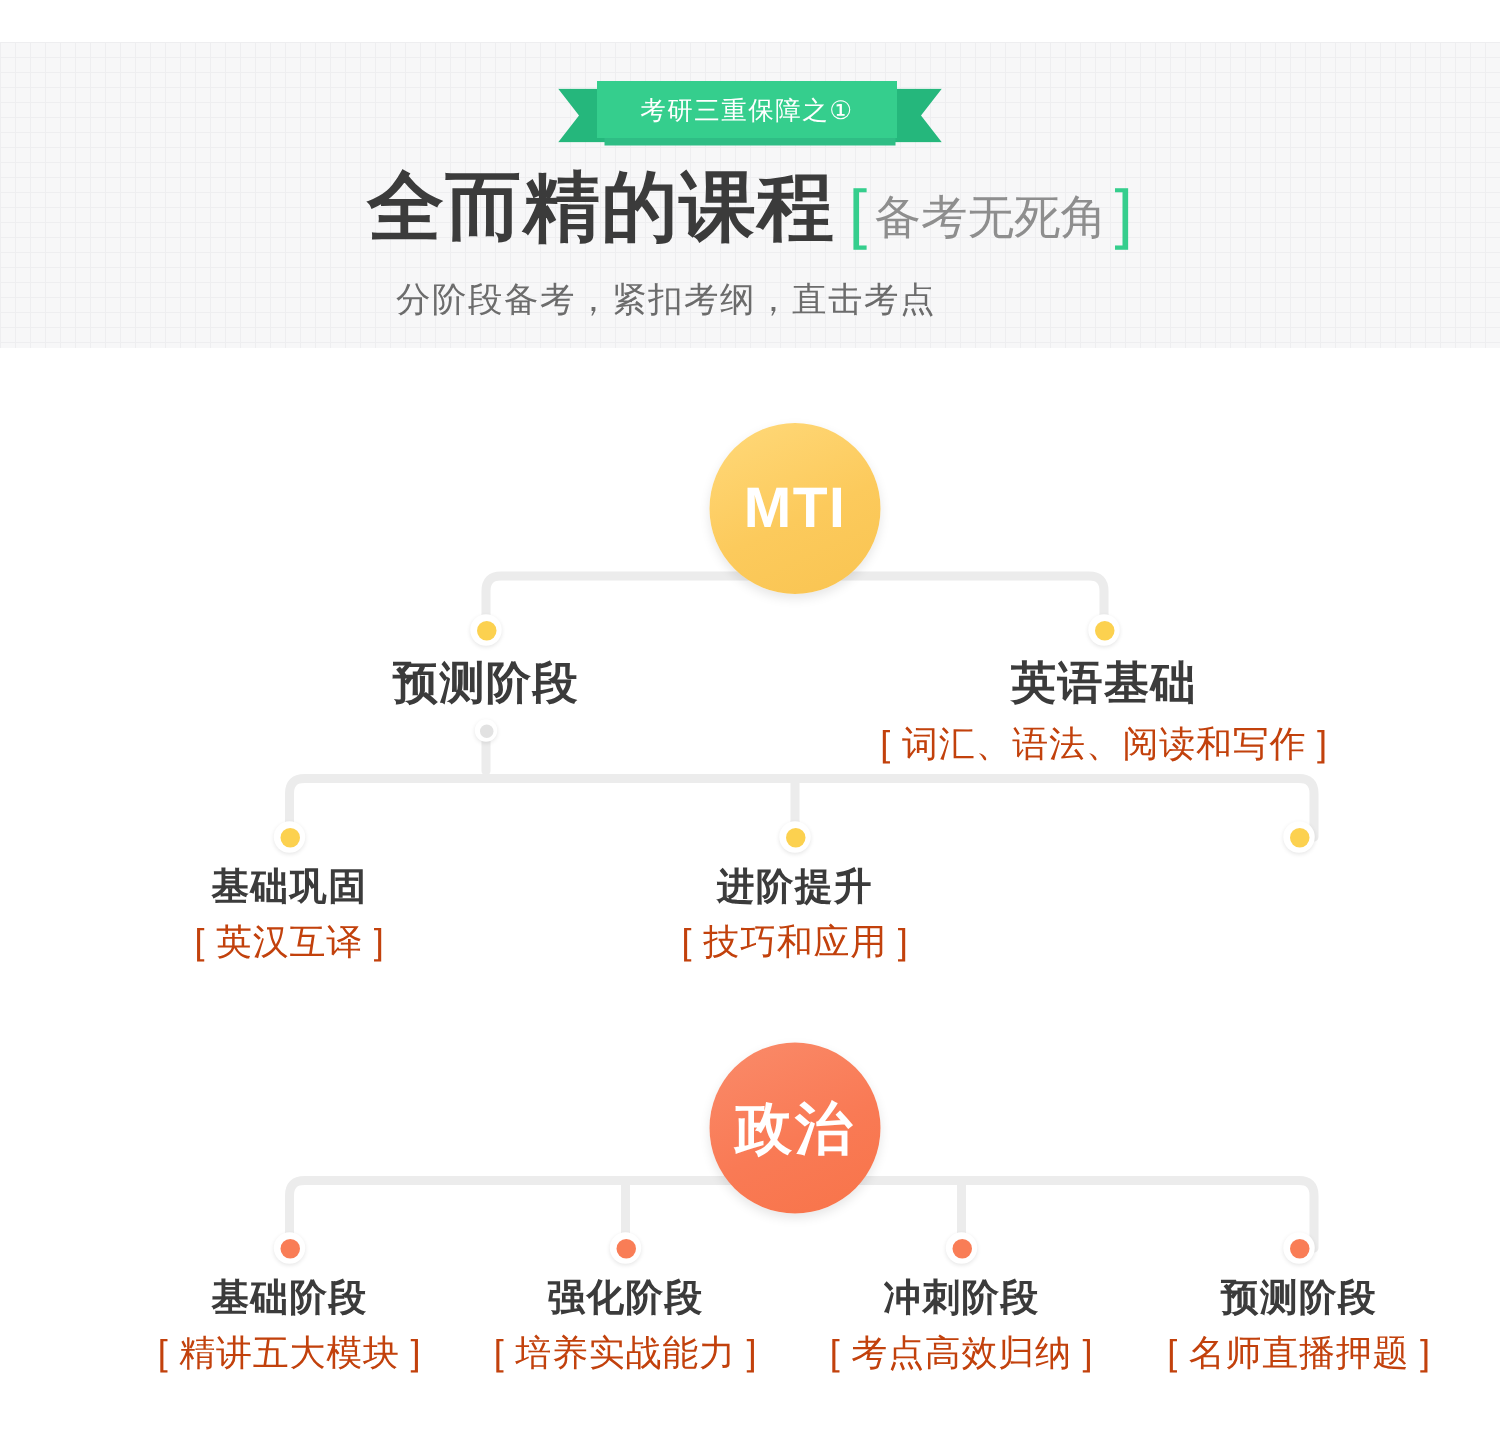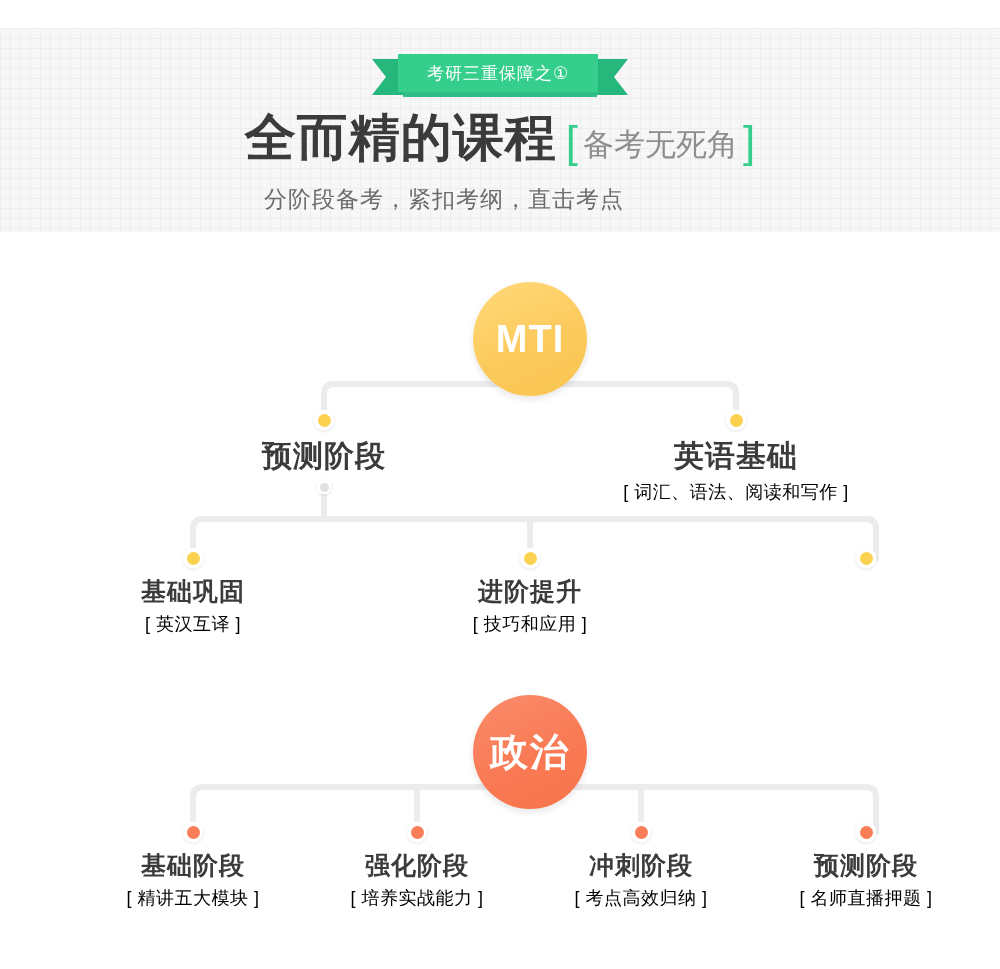--- a/index.html
+++ b/index.html
@@ -212,22 +212,22 @@
     white-space: nowrap;
   }
   .node-title {
     font-weight: bold;
     color: #3b3b3b;
     line-height: 1.15;
   }
   .node-title.lvl1 { font-size: 30px; letter-spacing: 1px; }
   .node-title.lvl2 { font-size: 25px; letter-spacing: 1px; }
   .node-sub {
-    font-size: 18px;
-    color: #000000;
+    font-size: 24px;
+    color: #c2410c;
     line-height: 1.3;
     margin-top: 7px;
     letter-spacing: 0.5px;
   }
 </style>
 </head>
 <body>
 
 <div id="header">
   <div id="header-grid"></div>

